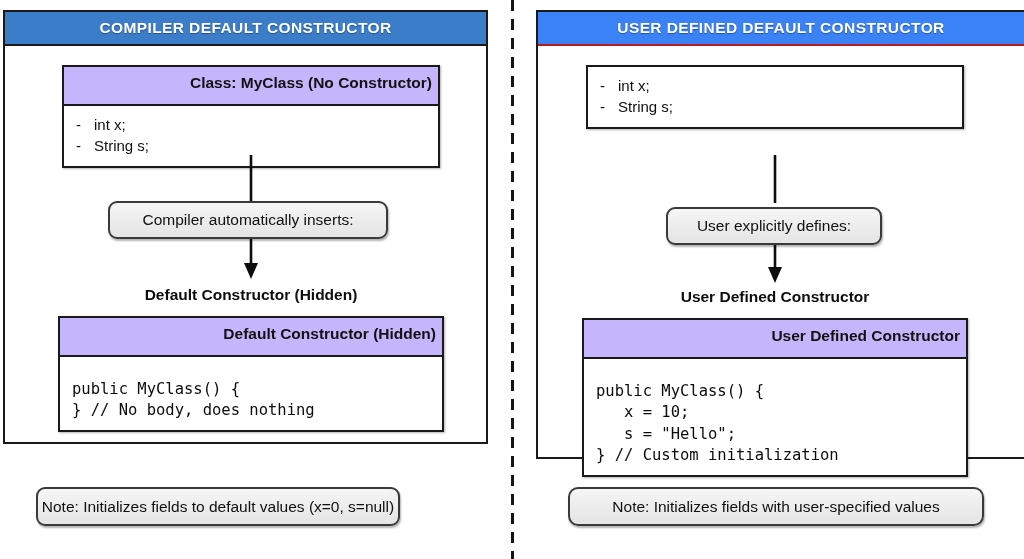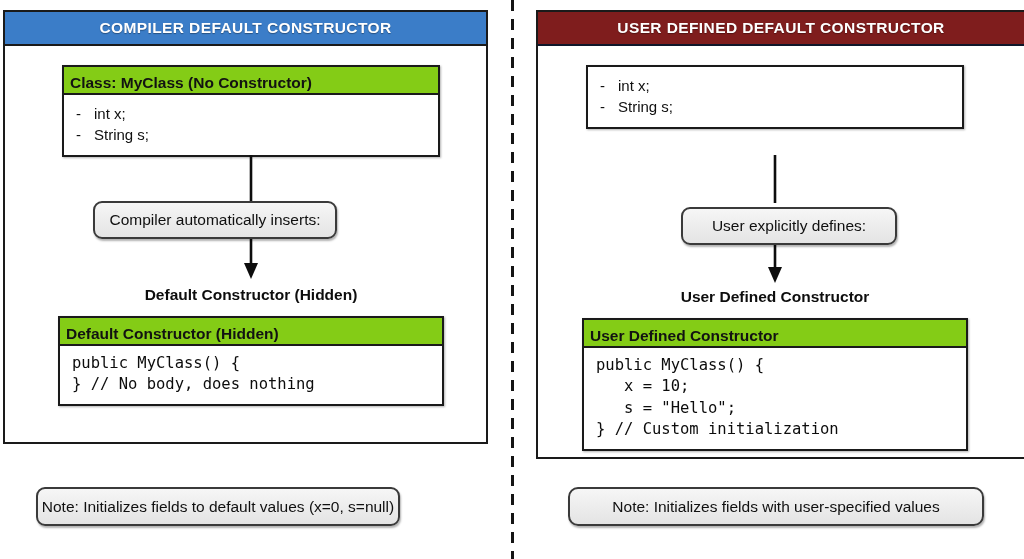--- a/index.html
+++ b/index.html
@@ -49,21 +49,21 @@
     align-items: center;
     justify-content: center;
     color: #ffffff;
     font-weight: bold;
     font-size: 15.5px;
     letter-spacing: 0.4px;
     text-shadow: 0 1px 1px rgba(0,0,0,0.35);
     box-sizing: border-box;
   }
   #header-left  { background: #3b7dc8; border-bottom: 2px solid #1a1a1a; text-align: right; }
-  #header-right { background: #7f1d1d; border-bottom: 2px solid #0f172a; }
+  #header-right { background: #3b82f6; border-bottom: 2px solid #b91c1c; }
 
   
   #divider {
     position: absolute;
     left: 511px;
     top: 0;
     width: 3px;
     height: 559px;
     background: repeating-linear-gradient(
       to bottom,
@@ -75,43 +75,43 @@
   
   .uml-box {
     position: absolute;
     box-sizing: border-box;
     border: 2px solid #1a1a1a;
     background: #ffffff;
     box-shadow: 1px 1px 2px rgba(0,0,0,0.30);
   }
   .uml-title {
     box-sizing: border-box;
-    background: #84cc16;
+    background: #c4b5fd;
     border-bottom: 2px solid #1a1a1a;
-    text-align: left;
+    text-align: right;
     font-weight: bold;
     font-size: 15.5px;
     color: #121212;
-    padding: 7px 6px 2px 6px;
+    padding: 7px 6px 13px 6px;
     line-height: 1.1;
   }
   .uml-body {
     padding: 8px 12px 9px 12px;
     font-size: 15px;
     color: #101010;
     line-height: 1.42;
   }
   .field-row {
     display: flex;
     gap: 12px;
   }
   .field-dash { width: 6px; }
 
   .code-body {
-    padding: 7px 12px 8px 12px;
+    padding: 22px 12px 8px 12px;
     font-family: "DejaVu Sans Mono", "Liberation Mono", monospace;
     font-size: 15.5px;
     color: #0c0c0c;
     line-height: 1.38;
     white-space: pre;
   }
 
   
   .pill {
     position: absolute;
@@ -162,21 +162,21 @@
       <span class="field-dash">-</span>
       <span>String s;</span>
     </div>
   </div>
 </div>
 
 <svg class="connector" style="left:246px; top:155px; width:14px; height:48px;">
   <line x1="5" y1="0" x2="5" y2="48" stroke="#0d0d0d" stroke-width="2.6"></line>
 </svg>
 
-<div class="pill" style="left:93px; top:201px; width:244px; height:38px;">
+<div class="pill" style="left:108px; top:201px; width:280px; height:38px;">
   <span>Compiler automatically inserts:</span>
 </div>
 
 <svg class="connector" style="left:246px; top:239px; width:14px; height:42px;">
   <line x1="5" y1="0" x2="5" y2="28" stroke="#0d0d0d" stroke-width="2.6"></line>
   <polygon points="5,40 -2,24 12,24" fill="#0d0d0d"></polygon>
 </svg>
 
 <div class="caption" style="left:62px; top:286px; width:378px;">Default Constructor (Hidden)</div>
 
@@ -206,21 +206,21 @@
       <span class="field-dash">-</span>
       <span>String s;</span>
     </div>
   </div>
 </div>
 
 <svg class="connector" style="left:770px; top:155px; width:14px; height:48px;">
   <line x1="5" y1="0" x2="5" y2="48" stroke="#0d0d0d" stroke-width="2.6"></line>
 </svg>
 
-<div class="pill" style="left:681px; top:207px; width:216px; height:38px;">
+<div class="pill" style="left:666px; top:207px; width:216px; height:38px;">
   <span>User explicitly defines:</span>
 </div>
 
 <svg class="connector" style="left:770px; top:245px; width:14px; height:42px;">
   <line x1="5" y1="0" x2="5" y2="26" stroke="#0d0d0d" stroke-width="2.6"></line>
   <polygon points="5,38 -2,22 12,22" fill="#0d0d0d"></polygon>
 </svg>
 
 <div class="caption" style="left:586px; top:288px; width:378px;">User Defined Constructor</div>
 

